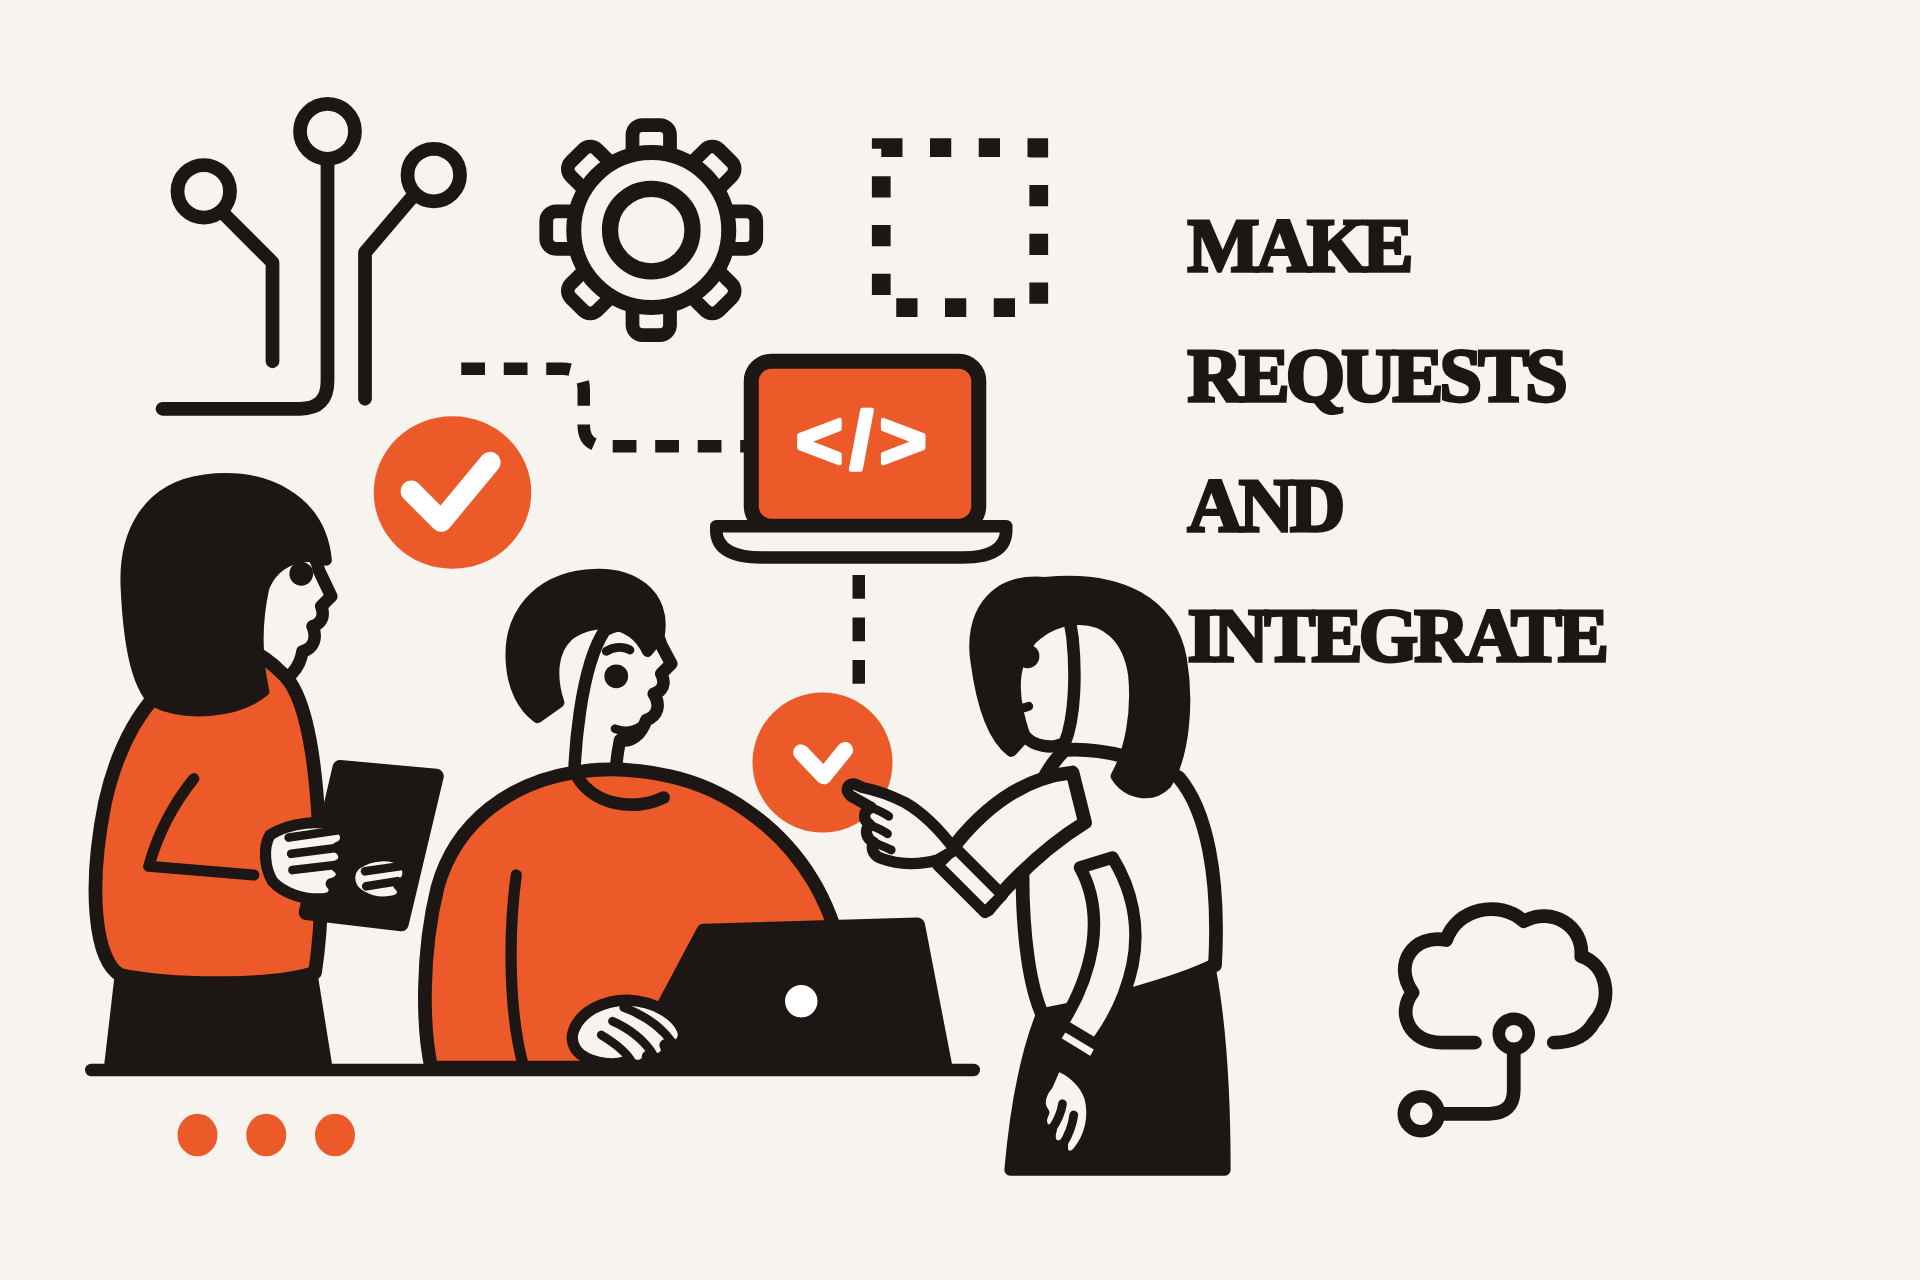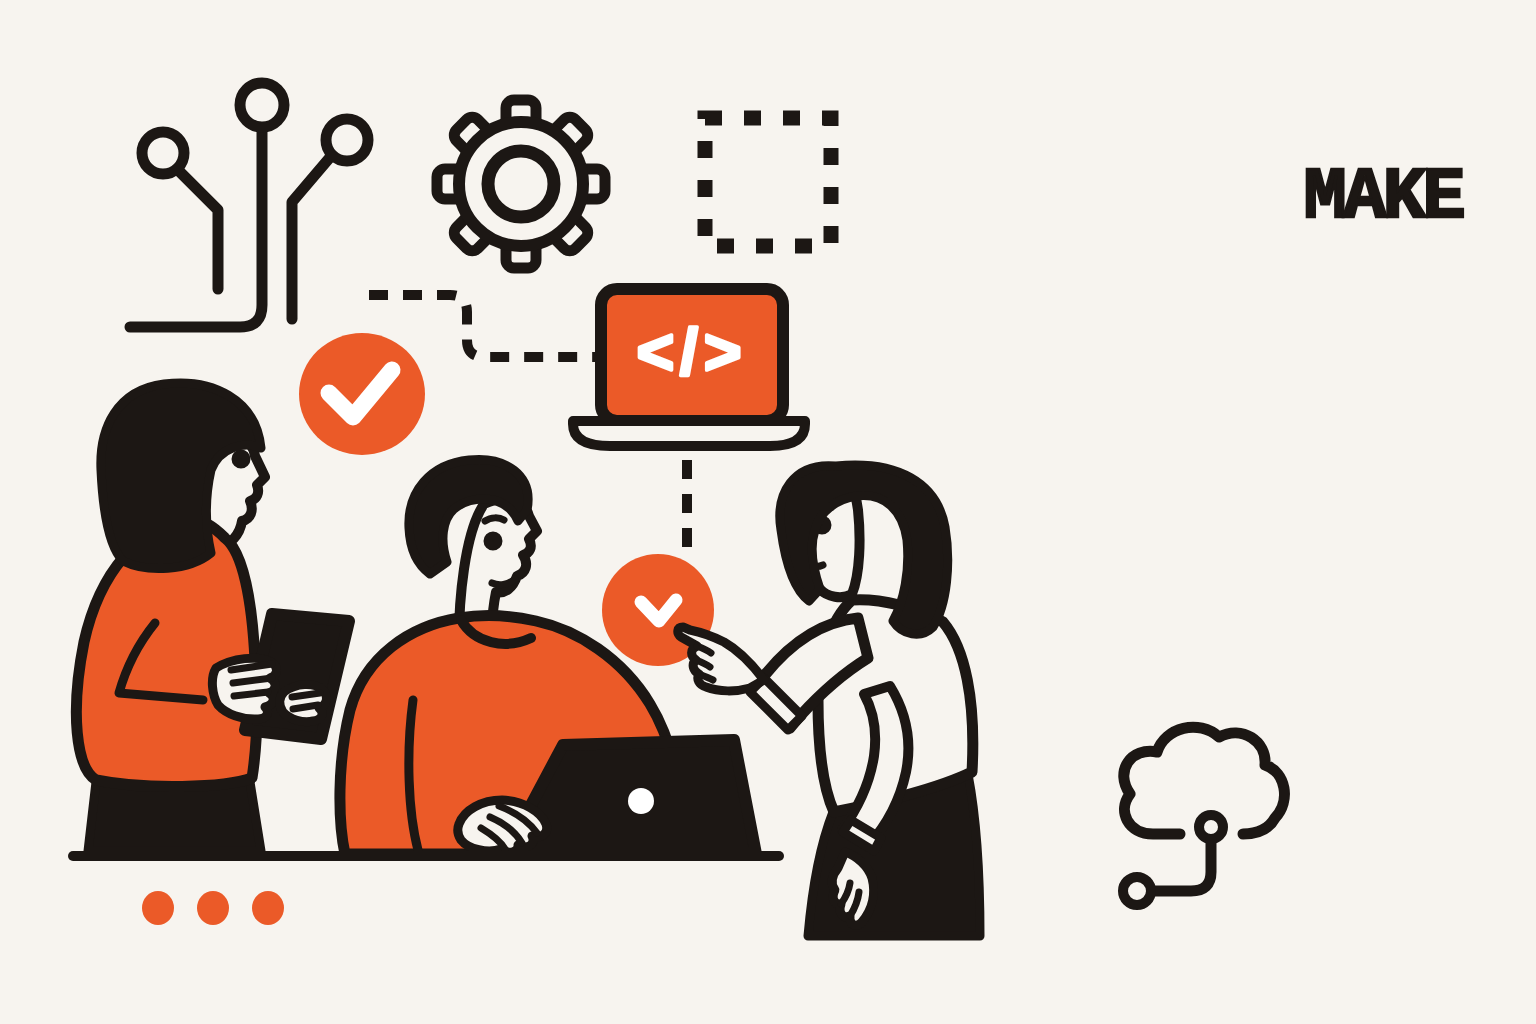--- a/index.html
+++ b/index.html
@@ -3,23 +3,23 @@
 <meta charset="utf-8">
 <style>
   html,body{margin:0;padding:0;}
   body{background:var(--paper,#f7f4ef);font-family:"Liberation Sans",sans-serif;}
   .stage{position:relative;width:1536px;height:1024px;overflow:hidden;background:var(--paper,#f7f4ef);}
   .scene-svg{position:absolute;left:0;top:0;width:1536px;height:1024px;}
 
   
   .headline{
     position:absolute;left:950px;top:146px;width:512px;
-    text-align:right;color:var(--ink,#1c1714);
-    font-family:Liberation Mono, monospace;font-weight:700;
-    font-size:72px;line-height:104px;letter-spacing:-0.05em;
+    text-align:left;color:var(--ink,#1c1714);
+    font-family:Liberation Serif, serif;font-weight:700;
+    font-size:61px;line-height:104px;letter-spacing:-0.05em;
     -webkit-text-stroke:2.6px var(--ink,#1c1714);
   }
 
   
   .o-line{fill:none;stroke:var(--ink,#1c1714);stroke-width:11;stroke-linecap:round;stroke-linejoin:round;}
   .o-thin{fill:none;stroke:var(--ink,#1c1714);stroke-width:7;stroke-linecap:round;stroke-linejoin:round;}
   .f-ink{fill:var(--ink,#1c1714);stroke:var(--ink,#1c1714);stroke-width:9;stroke-linejoin:round;stroke-linecap:round;}
   .f-orange{fill:var(--orange,#eb5a28);stroke:var(--ink,#1c1714);stroke-width:11;stroke-linejoin:round;stroke-linecap:round;}
   .f-orange-plain{fill:var(--orange,#eb5a28);stroke:none;}
   .f-paper{fill:var(--paper,#f7f4ef);stroke:var(--ink,#1c1714);stroke-width:11;stroke-linejoin:round;stroke-linecap:round;}
@@ -145,15 +145,18 @@
       <path class="o-line" d="M1180 834 H1153 C1128 834 1117 811 1130 794 C1114 771 1131 747 1157 752 C1165 727 1199 719 1219 737 C1242 725 1267 741 1265 765 C1286 772 1291 801 1275 818 C1269 829 1258 834 1243 834"></path>
       <circle class="f-paper w10" cx="1211" cy="827" r="12"></circle>
       <path class="o-line" d="M1211 840 V872 Q1211 891 1191 891 H1153"></path>
       <circle class="f-paper w10" cx="1137" cy="891" r="14"></circle>
     </g>
 
   </svg>
 
   <div class="headline">
     <div>MAKE</div>
+    <div>REQUESTS</div>
+    <div>AND</div>
+    <div>INTEGRATE</div>
   </div>
 
 </div>
 
 </body></html>

